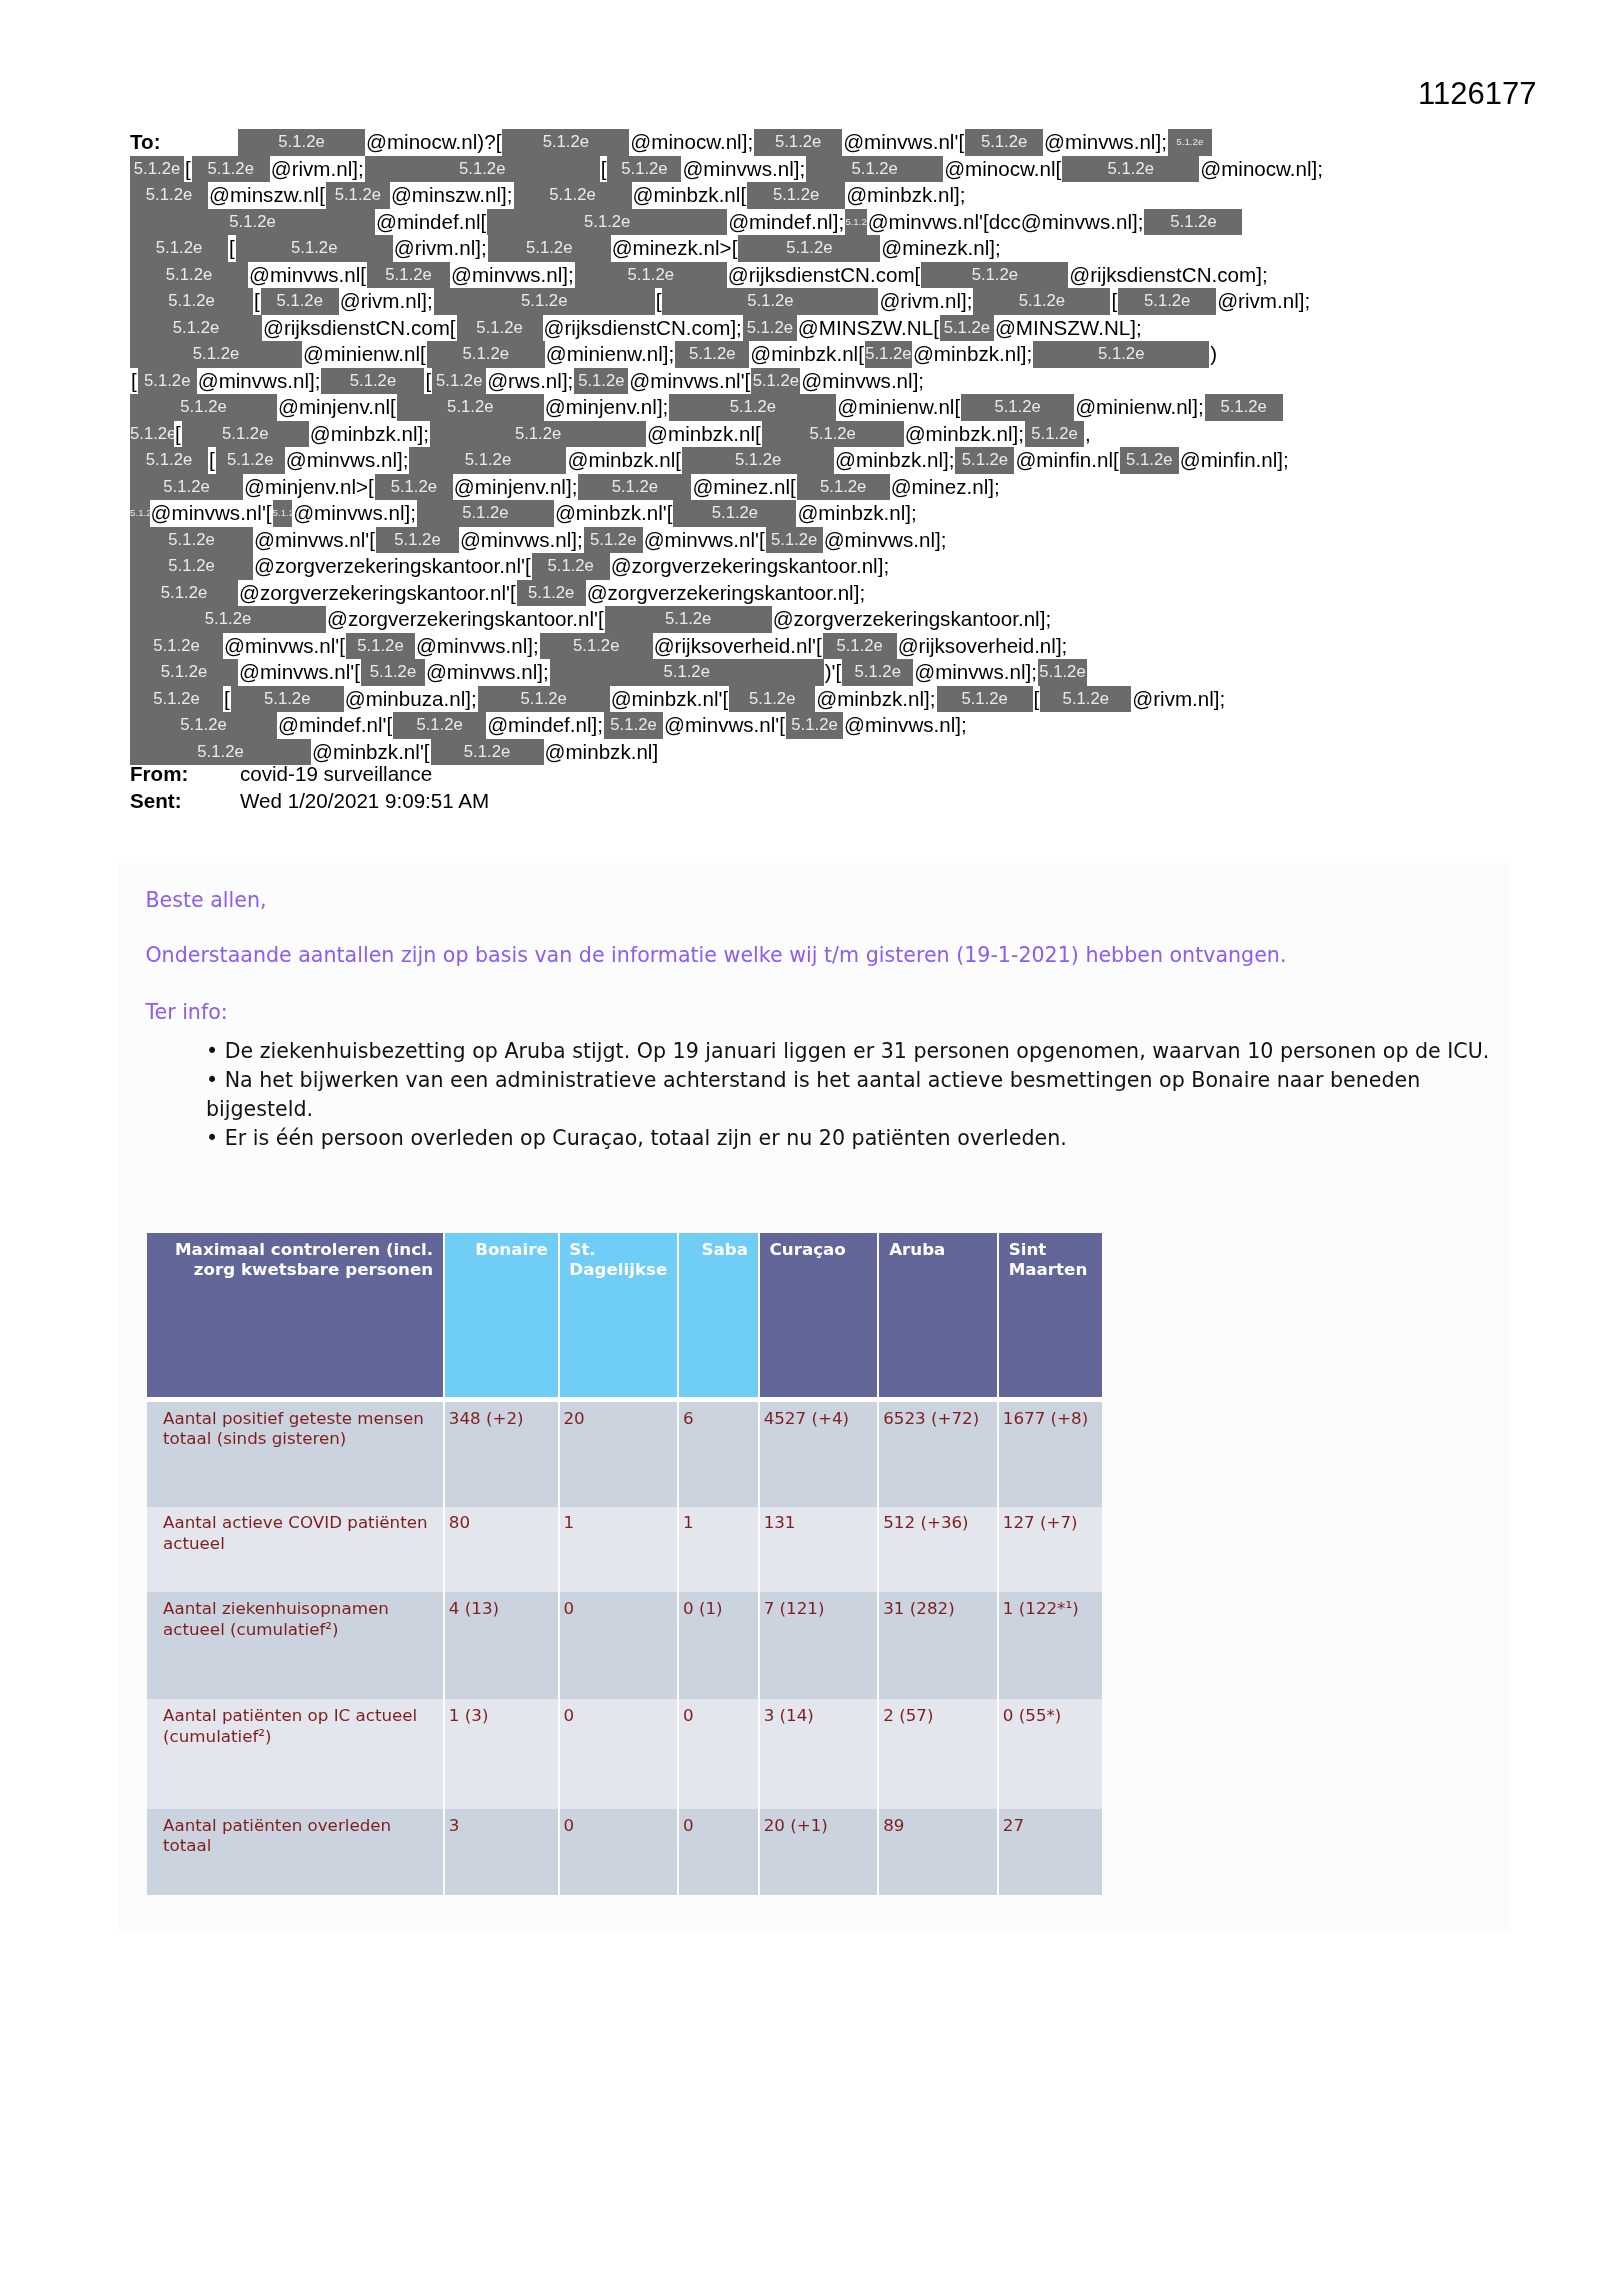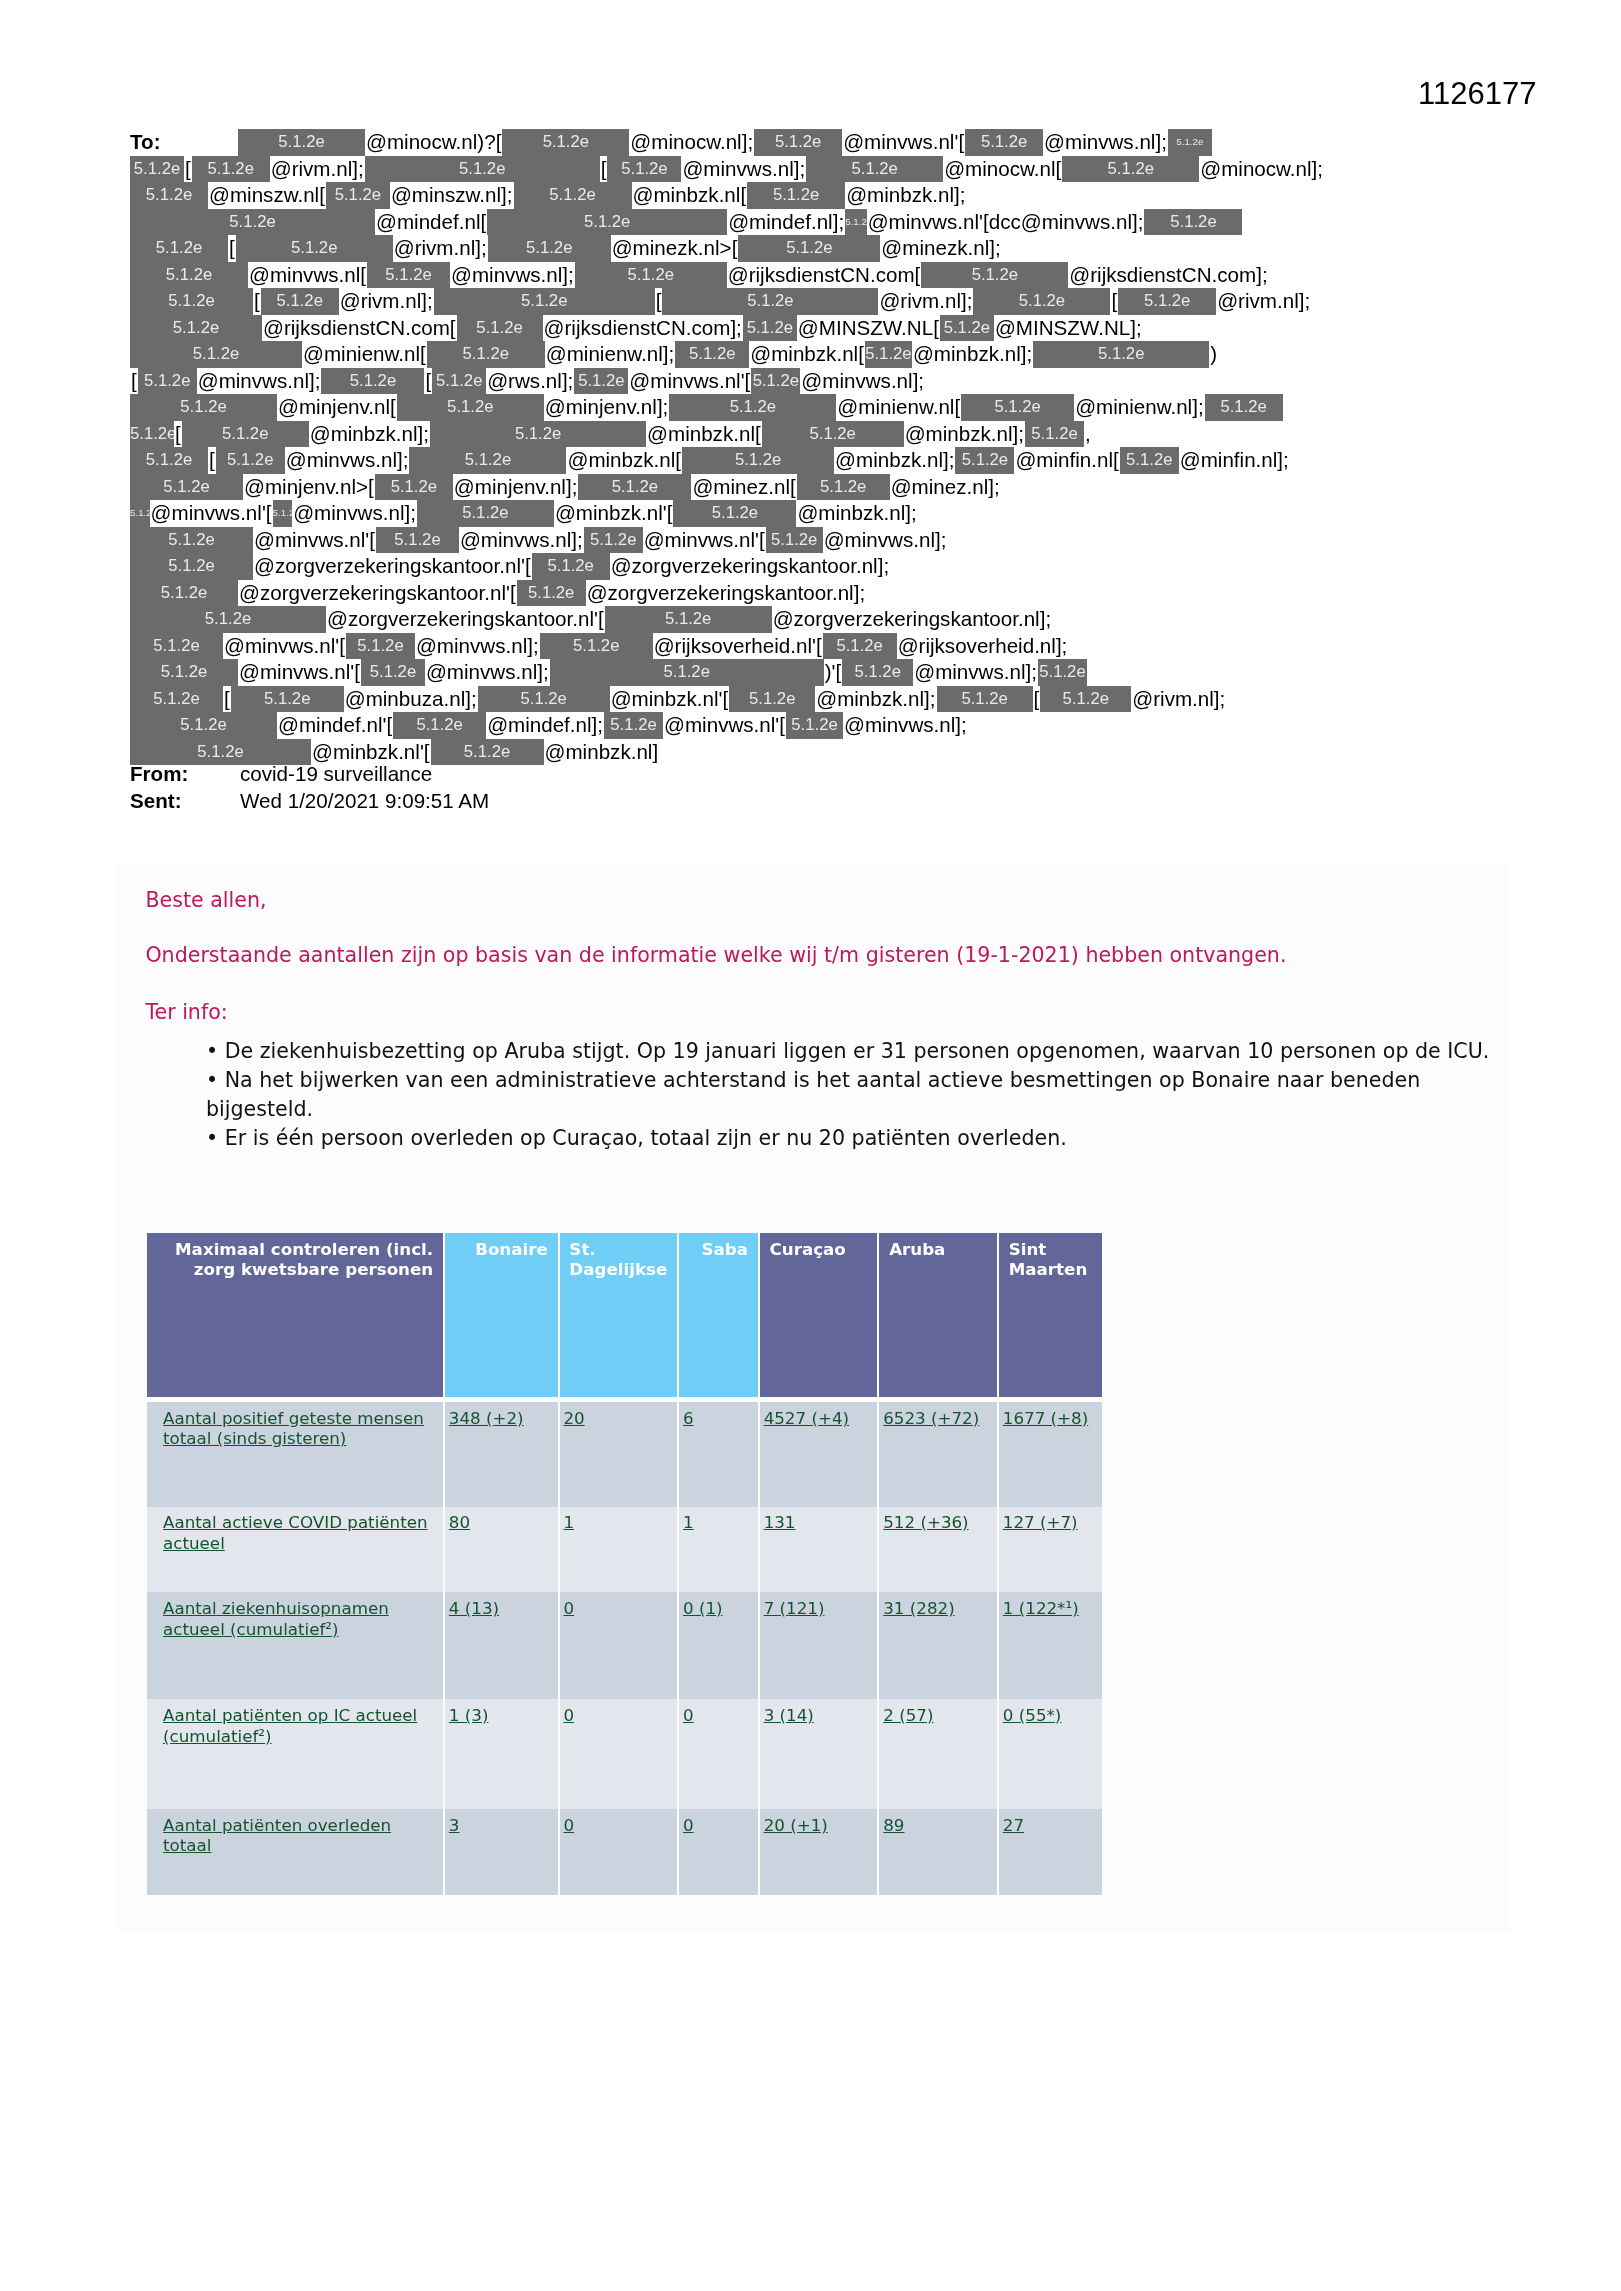--- a/index.html
+++ b/index.html
@@ -10,29 +10,29 @@
   .seg-text { background:#fff; padding:0 1px; }
   .seg-red { background:#6b6b6b; color:#eaeaea; font-size:16.7px; text-align:center; display:inline-block; }
   .seg-red.small { font-size:9.8px; }
   .seg-bold { font-weight:bold; background:#fff; }
   .headers { position:absolute; left:130px; top:761px; font-size:20.6px; line-height:26.5px; }
   .hdr-row { display:flex; }
   .hdr-label { font-weight:bold; width:110px; }
   .hdr-val { }
   .hdr-val.received { padding-left:105px; }
   .body-wrap { position:absolute; left:118px; top:863px; width:1392px; height:1068px; background:#fcfcfc; }
-  .body-text { position:absolute; left:27.4px; font-family:"DejaVu Sans", sans-serif; font-size:20.6px; color:#be185d; }
+  .body-text { position:absolute; left:27.4px; font-family:"DejaVu Sans", sans-serif; font-size:20.6px; color:#8b5cf6; }
   .bullets { position:absolute; left:88px; top:174px; width:1294px; font-family:"DejaVu Sans", sans-serif; font-size:20.6px; line-height:29px; color:#111; }
   .bullet { margin:0; }
   table.stats { position:absolute; left:27.4px; top:370px; border-collapse:separate; border-spacing:2px 0; font-family:"DejaVu Sans", sans-serif; font-size:16.7px; }
   table.stats th { vertical-align:top; text-align:left; color:#fff; font-weight:bold; padding:5.9px 9.8px; height:152px; border-bottom:5.9px solid #fff; }
   th.dark { background:#636698; }
   th.light { background:#6fcdf6; }
   th.light.right { text-align:right; }
-  table.stats td { vertical-align:top; padding:5.9px 3.9px; color:#14532d; line-height:20.6px;text-decoration:underline; }
+  table.stats td { vertical-align:top; padding:5.9px 3.9px; color:#7f1d1d; line-height:20.6px; }
   tr.r-a td { background:#cbd4de; }
   tr.r-b td { background:#e3e6ec; }
   td.rowlabel { padding-left:15.7px !important; width:276px; }
 </style>
 </head>
 <body>
 
 <div class="docnum">1126177</div>
 
 <div class="to-block" id="to-block">

